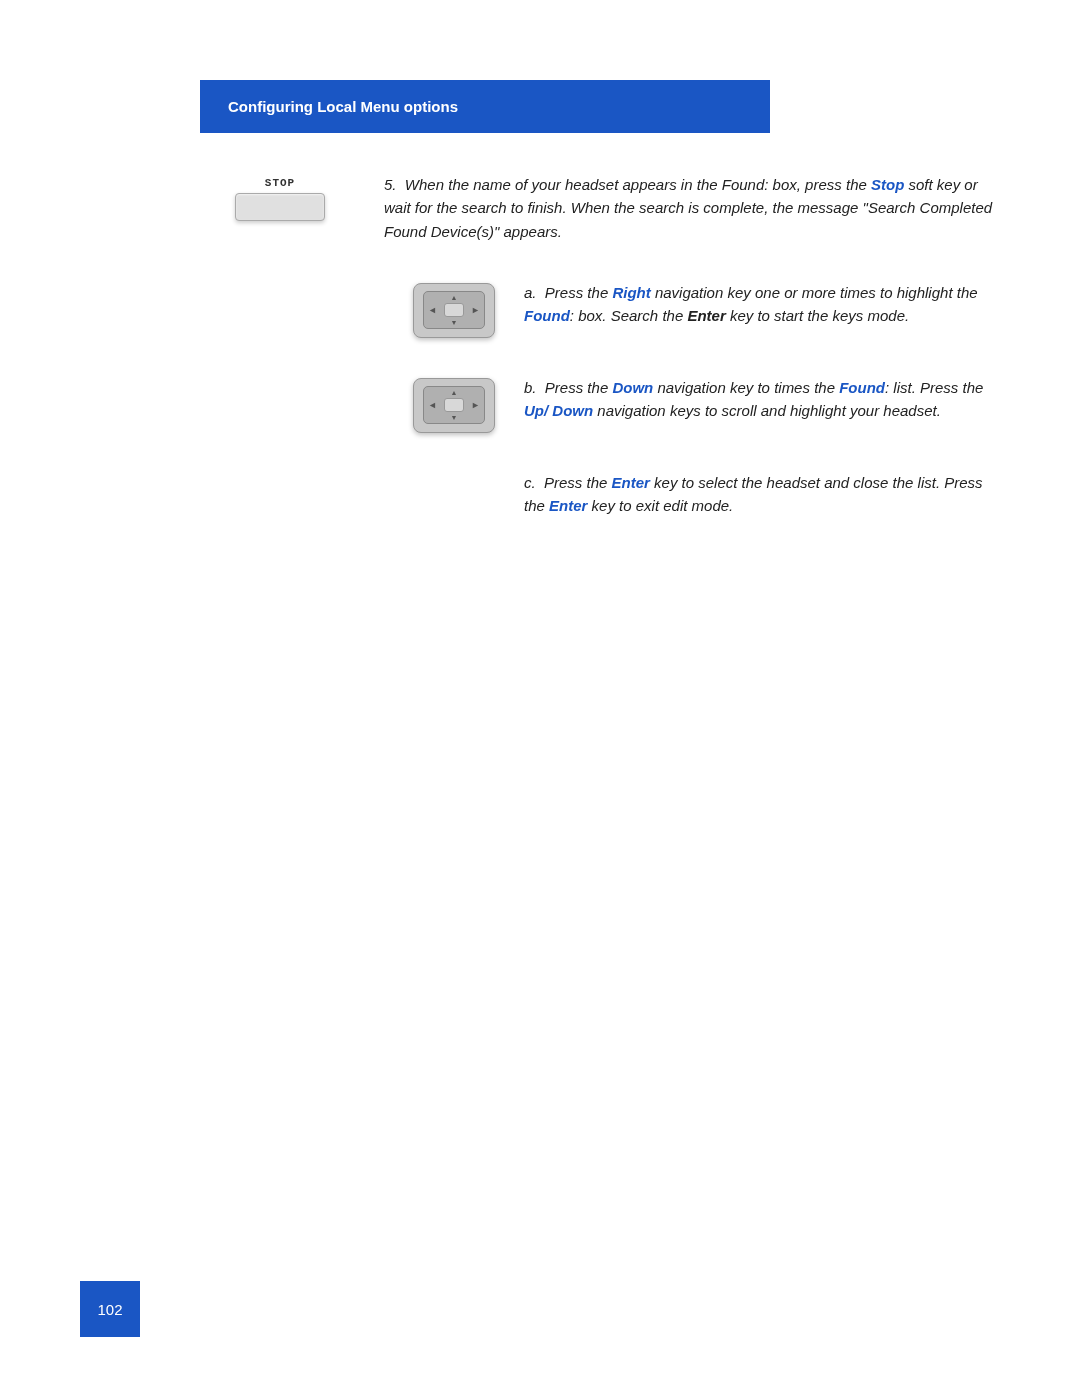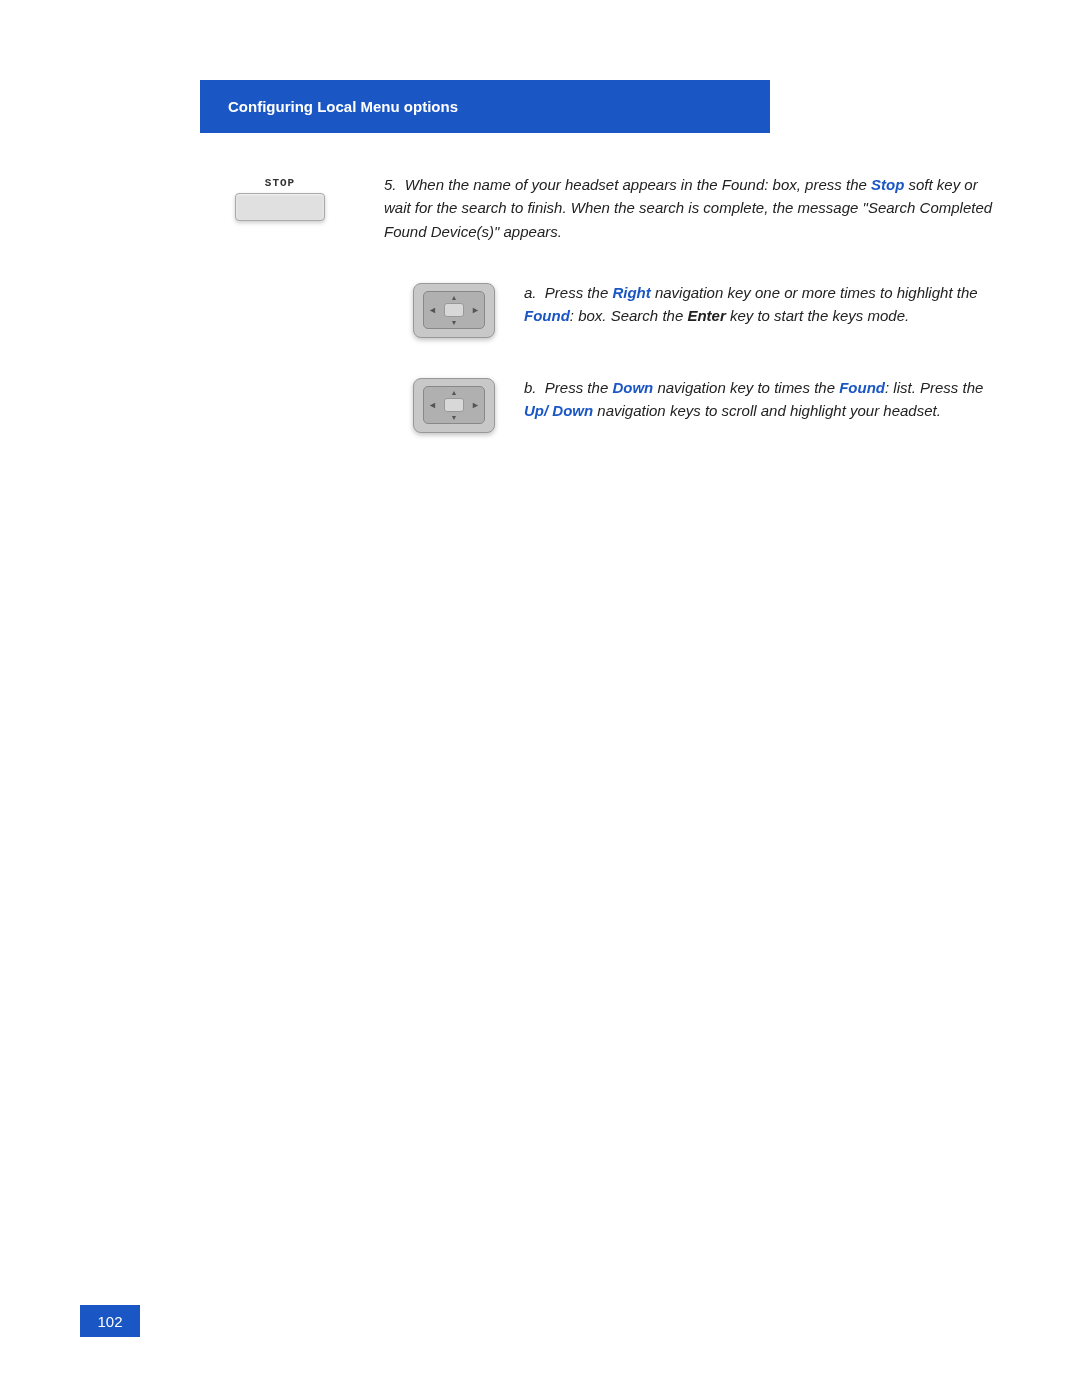--- a/index.html
+++ b/index.html
@@ -179,21 +179,21 @@
     
     .page-footer {
       position: absolute;
       bottom: 60px;
       left: 80px;
     }
     .page-number-box {
       background: #1a56c4;
       color: #ffffff;
       width: 60px;
-      height: 32px;
+      height: 56px;
       display: flex;
       align-items: center;
       justify-content: center;
       font-size: 15px;
     }
     
     .two-col-section {
       display: flex;
       align-items: flex-start;
       margin-bottom: 18px;
@@ -280,20 +280,33 @@
               </div>
               <div class="right-text-area">
                 <p>
                   <span class="alpha-label">b.</span>&nbsp;
                   <span>Press the </span><span class="bold-blue">Down</span><span> navigation key to times the </span><span class="bold-blue">Found</span><span>: list. Press the </span><span class="bold-blue">Up/ Down</span><span> navigation keys to scroll and highlight your headset.</span>
                 </p>
               </div>
             </div>
           </li>
 
+          <li>
+            <div class="two-col-section">
+              <div class="left-img-area">
+                
+              </div>
+              <div class="right-text-area">
+                <p>
+                  <span class="alpha-label">c.</span>&nbsp;
+                  <span>Press the </span><span class="bold-blue">Enter</span><span> key to select the headset and close the list. Press the </span><span class="bold-blue">Enter</span><span> key to exit edit mode.</span>
+                </p>
+              </div>
+            </div>
+          </li>
 
         </ul>
       </div>
     </div>
 
   </div>
 
   <div class="page-footer">
     <div class="page-number-box">
       <span>102</span>

